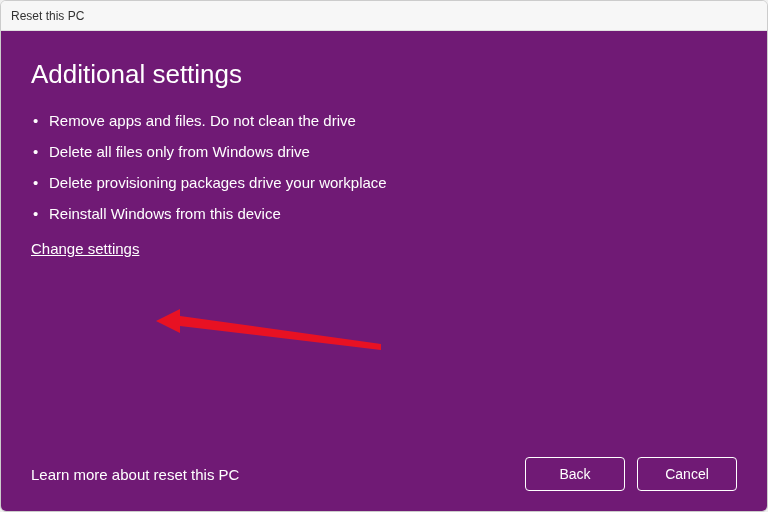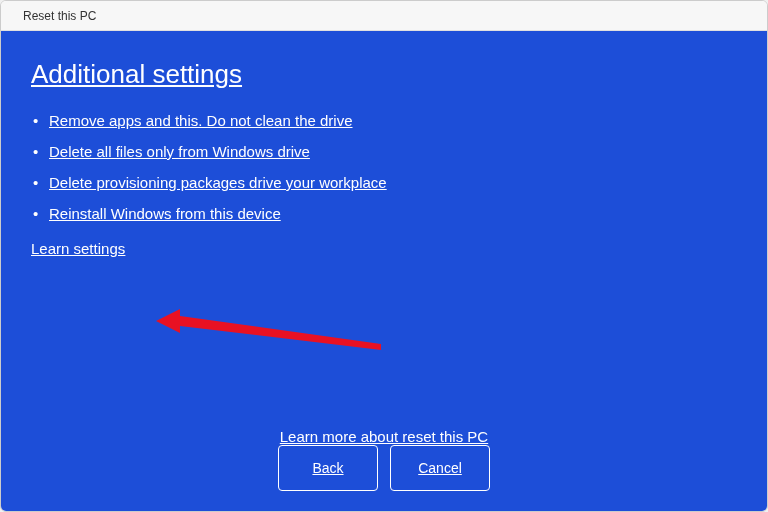--- a/index.html
+++ b/index.html
@@ -20,33 +20,32 @@
       overflow: hidden;
       display: flex;
       flex-direction: column;
     }
     .titlebar {
       height: 30px;
       background: #f7f7f7;
       border-bottom: 1px solid #e0e0e0;
       display: flex;
       align-items: center;
-      padding: 0 22px;
+      padding: 0 10px;
       font-size: 12px;
       color: #333;
     }
     .content {
       flex: 1;
-      background: #1d4ed8;
+      background: #701a75;
       color: #fff;
       padding: 28px 30px 20px 30px;
       display: flex;
       flex-direction: column;
       position: relative;
-      text-decoration: underline;
     }
     .page-title {
       font-size: 26px;
       font-weight: 400;
       margin-bottom: 22px;
     }
     .subtitle {
       font-size: 15px;
       margin-bottom: 10px;
     }
@@ -73,33 +72,32 @@
       color: #fff;
       text-decoration: underline;
       cursor: pointer;
     }
     .footer {
       margin-top: auto;
       display: flex;
       align-items: center;
       justify-content: space-between;
       padding-top: 10px;
-      flex-direction: column;
     }
     .learn-more {
       font-size: 15px;
       color: #fff;
     }
     .buttons {
       display: flex;
       gap: 12px;
     }
     .btn {
       min-width: 100px;
-      height: 46px;
+      height: 34px;
       background: transparent;
       border: 1.5px solid #fff;
       border-radius: 4px;
       color: #fff;
       font-size: 14px;
       font-family: inherit;
       cursor: pointer;
       padding: 0 18px;
     }
     .arrow-overlay {
@@ -112,26 +110,26 @@
 </head>
 <body>
 
 <div class="window">
   <div class="titlebar">
     <span>Reset this PC</span>
   </div>
   <div class="content">
     <h1 class="page-title">Additional settings</h1>
     <ul class="settings-list">
-      <li>Remove apps and this. Do not clean the drive</li>
+      <li>Remove apps and files. Do not clean the drive</li>
       <li>Delete all files only from Windows drive</li>
       <li>Delete provisioning packages drive your workplace</li>
       <li>Reinstall Windows from this device</li>
     </ul>
-    <a class="change-link">Learn settings</a>
+    <a class="change-link">Change settings</a>
 
     <svg class="arrow-overlay" width="230" height="60" viewBox="0 0 230 60">
       <defs>
         <linearGradient id="arrGrad" x1="0" y1="0" x2="1" y2="0">
           <stop offset="0%" stop-color="#E81123"></stop>
           <stop offset="100%" stop-color="#E81123"></stop>
         </linearGradient>
       </defs>
       <polygon points="0,12 24,0 24,7 225,35 225,41 24,17 24,24" fill="url(#arrGrad)"></polygon>
     </svg>

